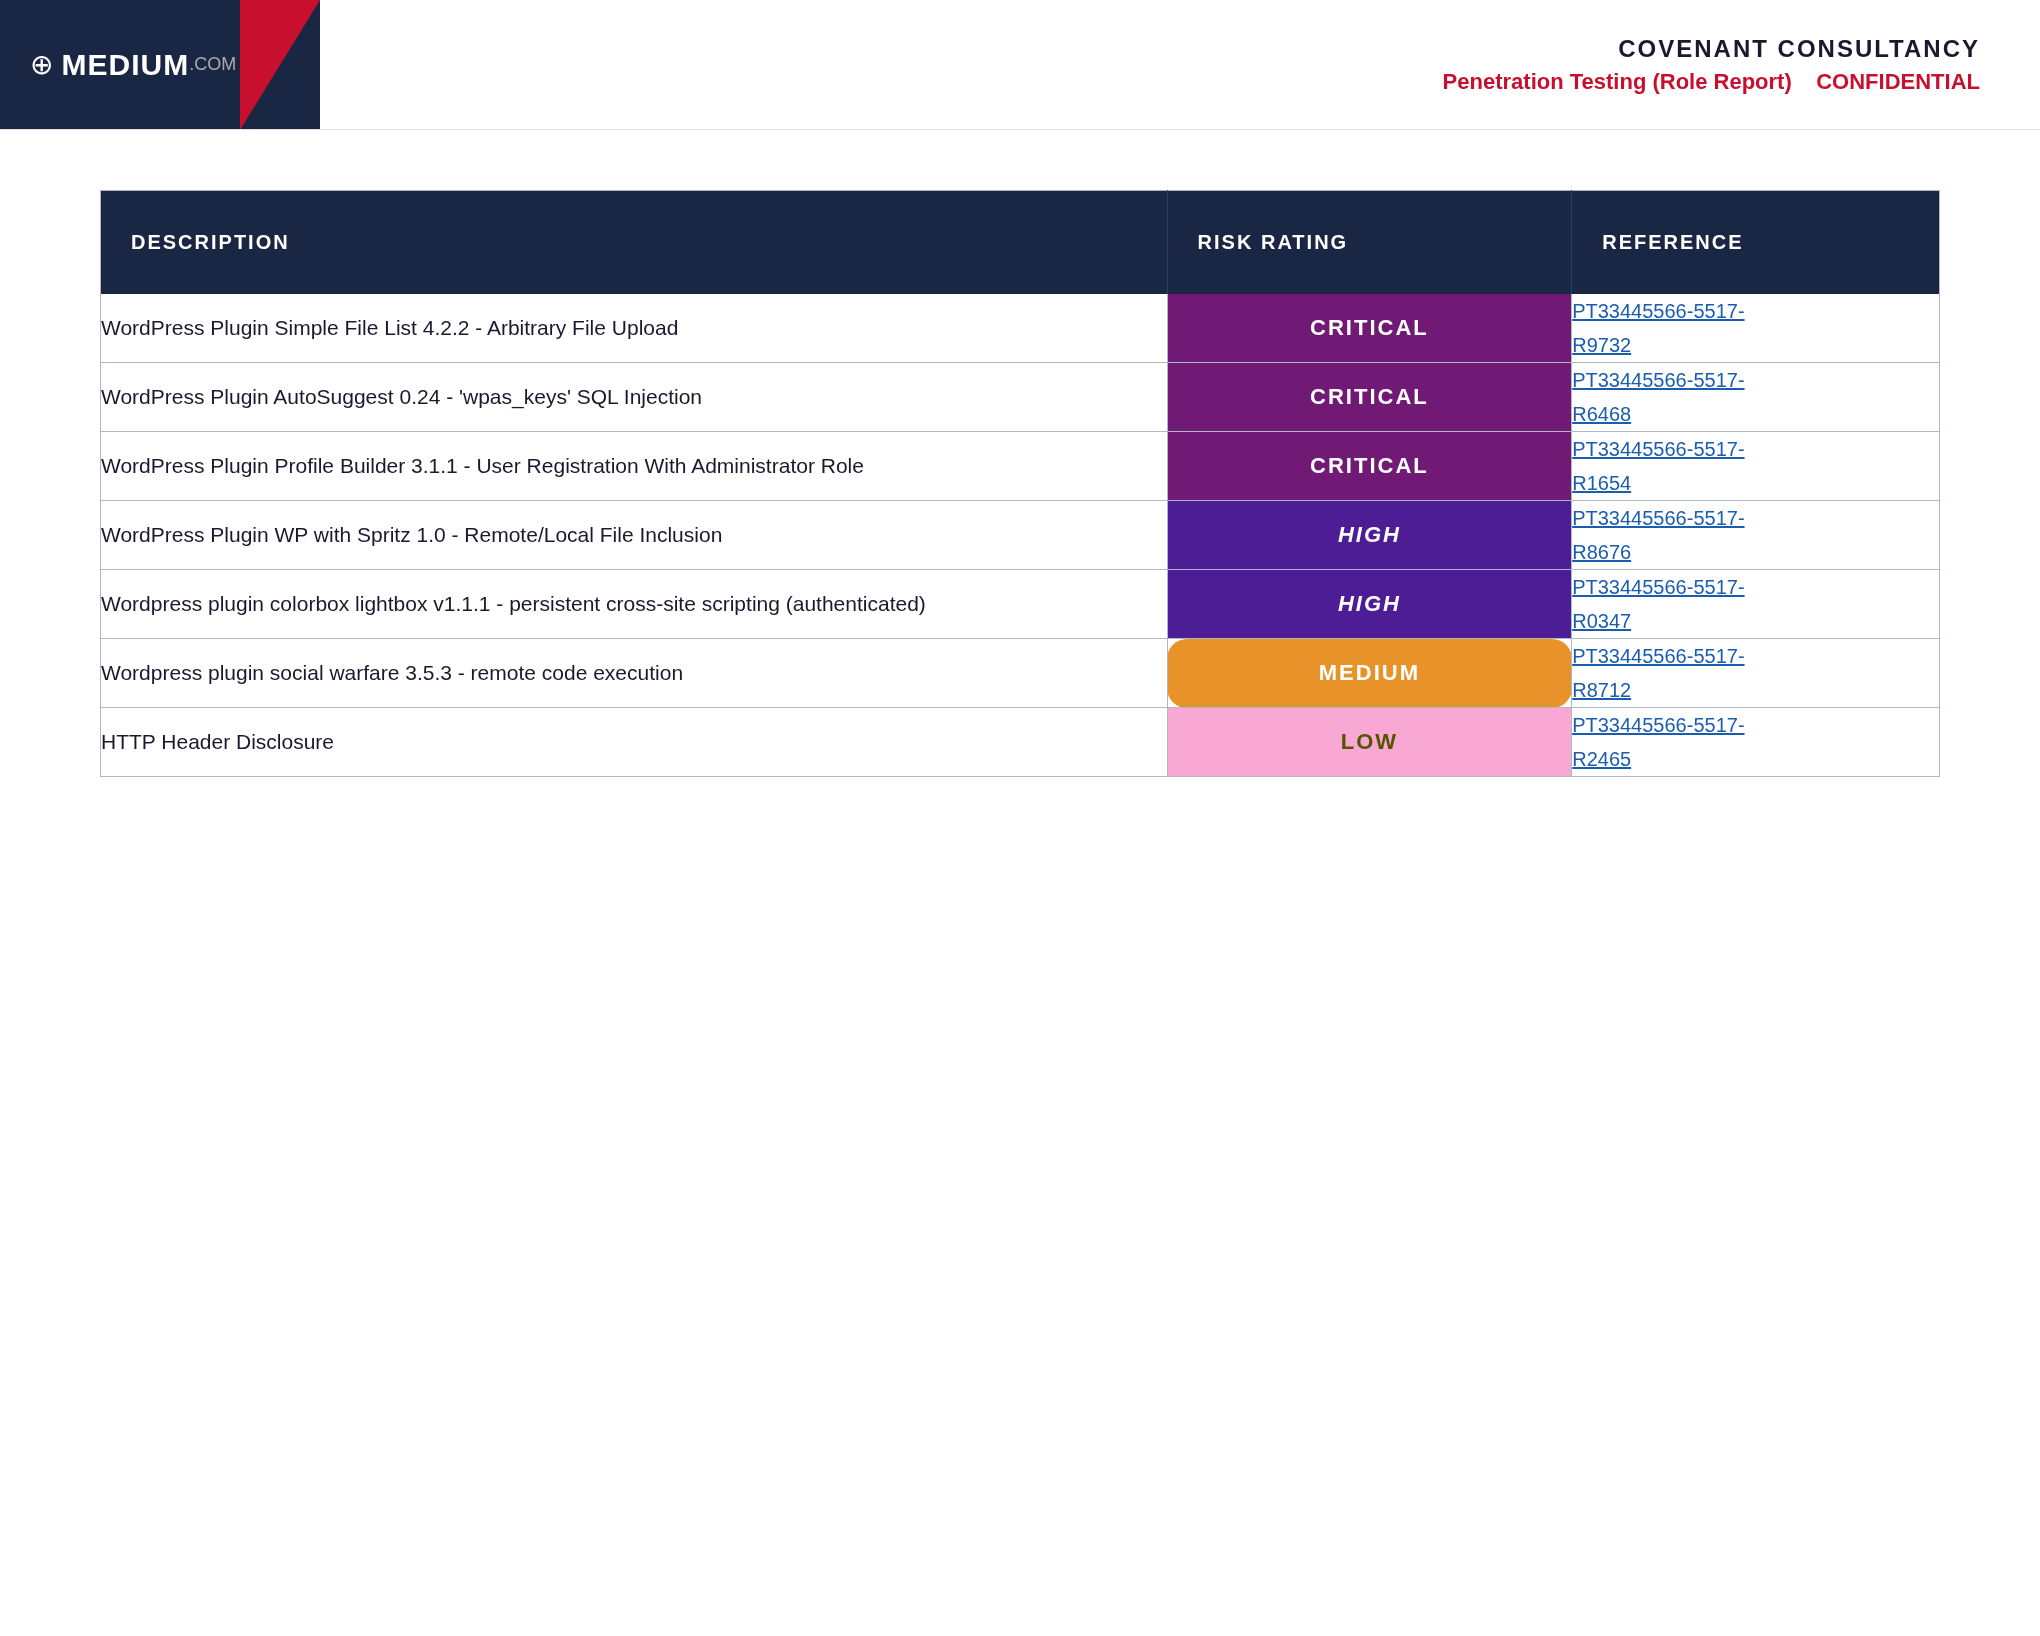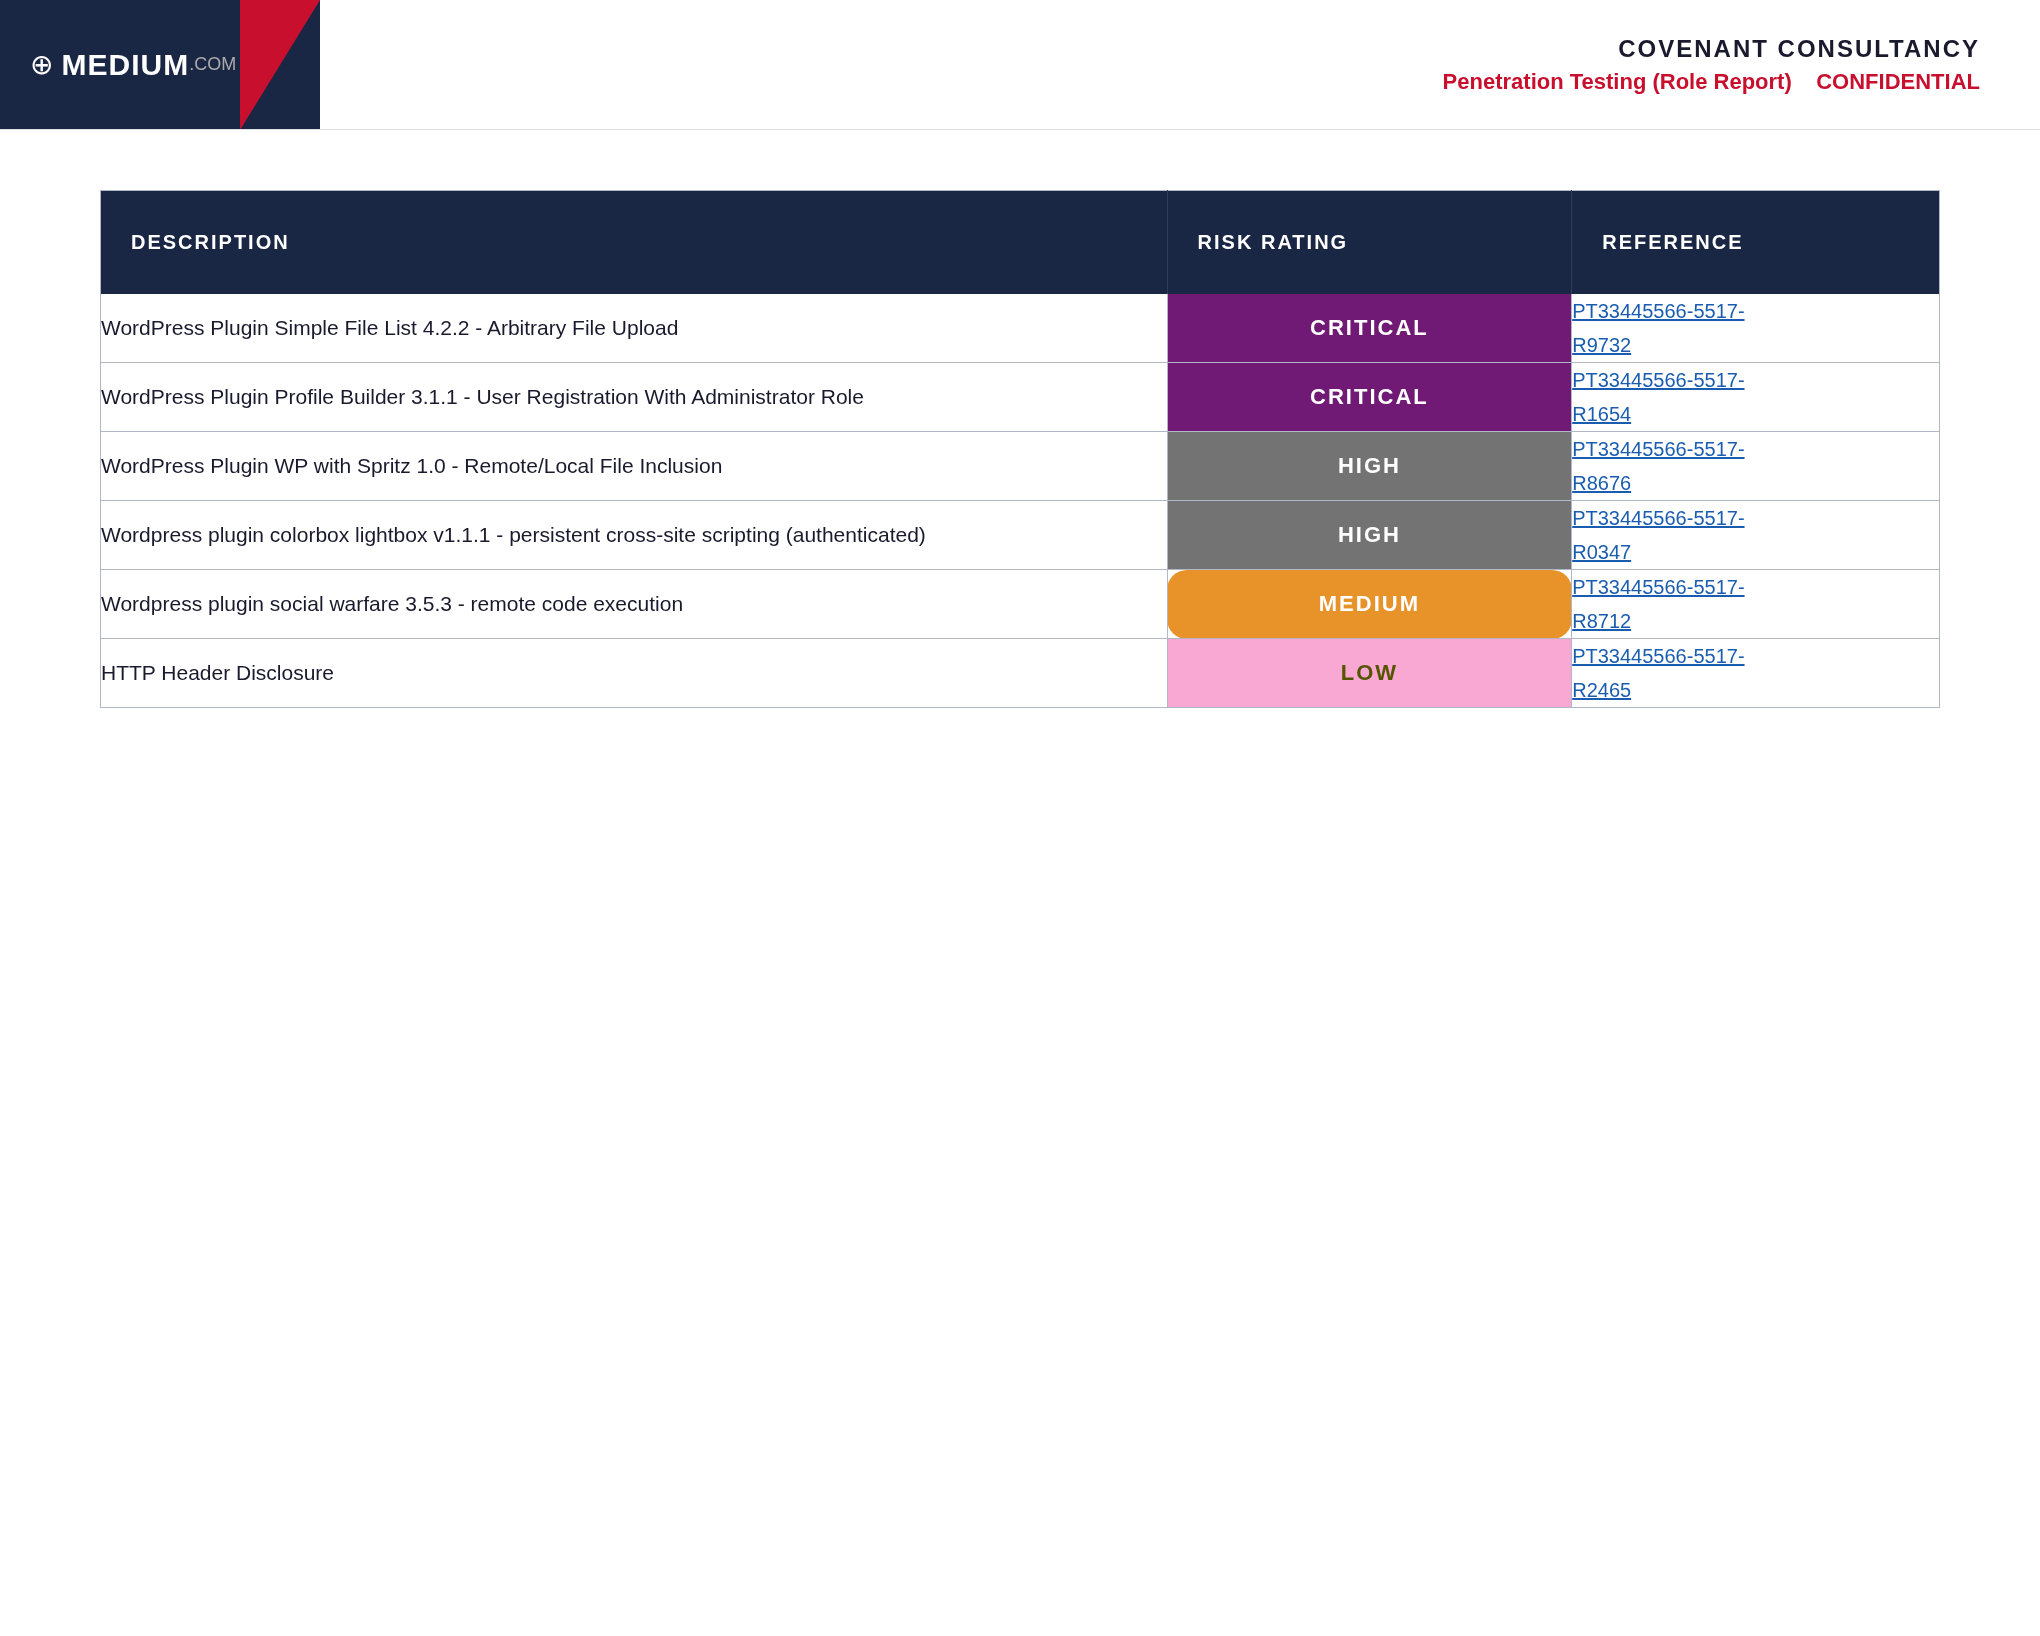--- a/index.html
+++ b/index.html
@@ -195,21 +195,22 @@
       letter-spacing: 2px;
       color: #ffffff;
       padding: 28px 20px;
     }
 
     .rating-critical {
       background: #701a75;
     }
 
     .rating-high {
-      background: #737373;
+      background: #4c1d95;
+      font-style: italic;
     }
 
     .rating-medium {
       background: #e8922a;
       border-radius: 20px;
     }
 
     .rating-low {
       background: #f9a8d4;
       color: #555500;
@@ -260,20 +261,25 @@
         <th class="col-reference">REFERENCE</th>
       </tr>
     </thead>
     <tbody id="table-body">
     <tr>
           <td class="desc-cell">WordPress Plugin Simple File List 4.2.2 - Arbitrary File Upload</td>
           <td class="rating-cell rating-critical">CRITICAL</td>
           <td class="ref-cell"><a class="ref-link" href="#">PT33445566-5517-<br>R9732</a></td>
         </tr>
         <tr>
+          <td class="desc-cell">WordPress Plugin AutoSuggest 0.24 - 'wpas_keys' SQL Injection</td>
+          <td class="rating-cell rating-critical">CRITICAL</td>
+          <td class="ref-cell"><a class="ref-link" href="#">PT33445566-5517-<br>R6468</a></td>
+        </tr>
+        <tr>
           <td class="desc-cell">WordPress Plugin Profile Builder  3.1.1 - User Registration With Administrator Role</td>
           <td class="rating-cell rating-critical">CRITICAL</td>
           <td class="ref-cell"><a class="ref-link" href="#">PT33445566-5517-<br>R1654</a></td>
         </tr>
         <tr>
           <td class="desc-cell">WordPress Plugin WP with Spritz 1.0 - Remote/Local File Inclusion</td>
           <td class="rating-cell rating-high">HIGH</td>
           <td class="ref-cell"><a class="ref-link" href="#">PT33445566-5517-<br>R8676</a></td>
         </tr>
         <tr>

